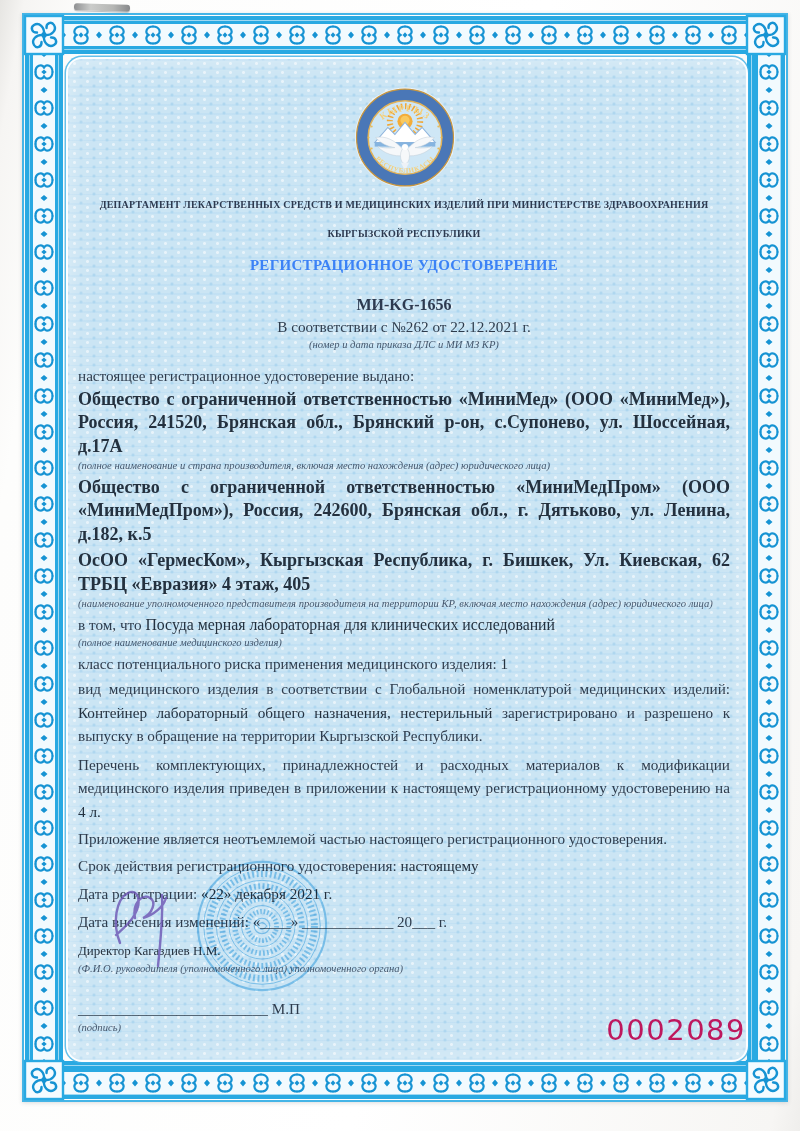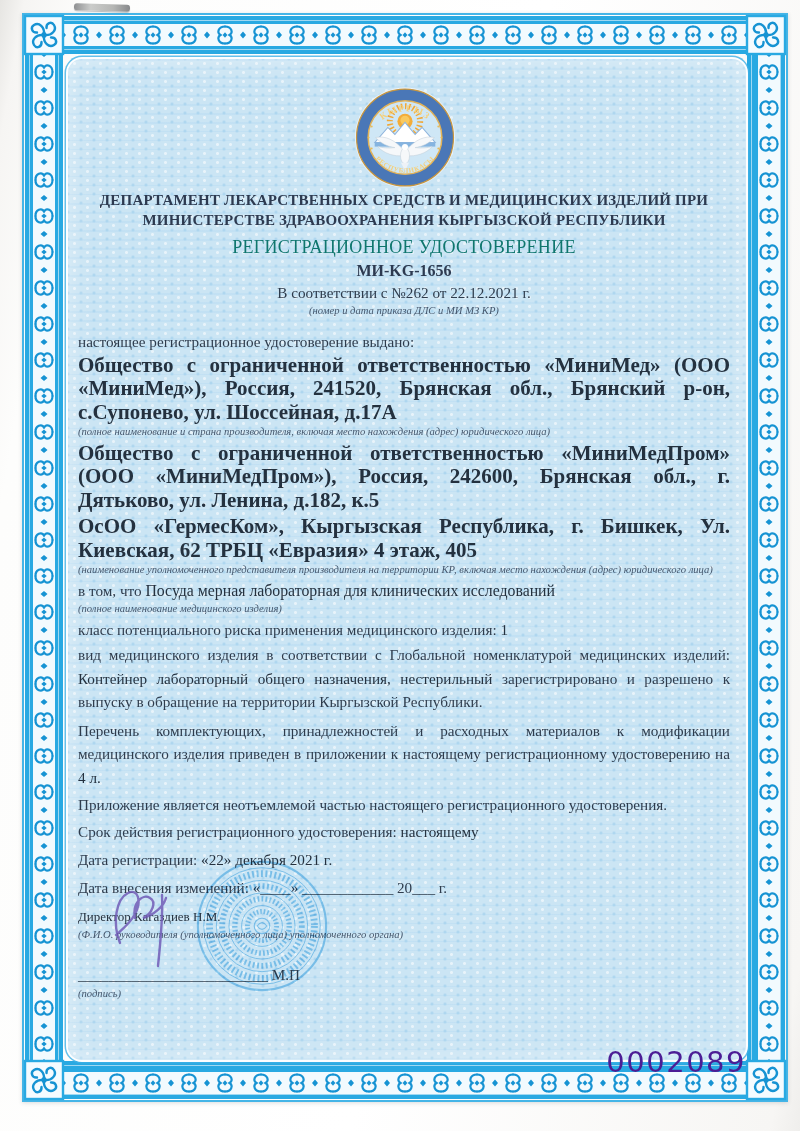--- a/index.html
+++ b/index.html
@@ -19,30 +19,30 @@
       radial-gradient(circle, rgba(255,255,255,.55) 1.1px, rgba(255,255,255,0) 1.9px),
       radial-gradient(circle, rgba(168,211,238,.9) 1px, rgba(168,211,238,0) 1.7px),
       repeating-linear-gradient(180deg, rgba(187,221,243,.55) 0 1.5px, rgba(205,231,246,0) 1.5px 9px);
     background-size:13px 9px,13px 9px,auto;
     background-position:0 0,6.5px 4.5px,0 0;
   }
   .emblem{position:absolute;left:50%;top:74px;transform:translateX(-50%);width:101px;height:101px}
   .content{position:absolute;left:56px;top:44px;width:652px;color:#2e3c4d;font-size:15.2px;line-height:20px}
   .content p{margin:0}
   .center{text-align:center}
-  .hdr{font-weight:bold;font-size:15px;line-height:20px;letter-spacing:.2px;color:#2d3a50}
-  .doc-type{font-weight:normal;font-size:18px;line-height:21px;letter-spacing:.3px;color:#0f766e}
+  .hdr{font-weight:bold;font-size:10px;line-height:29px;letter-spacing:.2px;color:#2d3a50}
+  .doc-type{font-weight:bold;font-size:15px;line-height:21px;letter-spacing:.3px;color:#3b82f6}
   .doc-num{font-weight:bold;font-size:16px;color:#2d3a50}
   .note{font-style:italic;font-size:10.6px;line-height:13.5px;color:#44566c}
   .b{font-weight:normal;color:#24313f}
   .just{text-align:justify;line-height:23.5px}
-  .blk{font-weight:bold;color:#24313f;text-align:justify;line-height:23.5px;font-size:21px}
+  .blk{font-weight:bold;color:#24313f;text-align:justify;line-height:23.5px;font-size:18px}
   .serial{
-    position:absolute;right:42px;top:1032px;
-    font-family:"DejaVu Sans",sans-serif;font-size:29px;letter-spacing:1.5px;color:#4c1d95;
+    position:absolute;right:42px;top:1000px;
+    font-family:"DejaVu Sans",sans-serif;font-size:29px;letter-spacing:1.5px;color:#be185d;
   }
   .stamp{position:absolute;left:172px;top:845px;width:136px;height:136px;opacity:.5;mix-blend-mode:multiply;pointer-events:none}
   .sign{position:absolute;left:80px;top:858px;width:124px;height:124px;pointer-events:none}
   .staple{
     position:absolute;left:74px;top:4px;width:56px;height:7px;border-radius:3px;
     background:linear-gradient(90deg,#8f9092,#cbccca 30%,#b5b6b4 70%,#87898b);
     transform:rotate(1.6deg);box-shadow:0 1px 1px rgba(0,0,0,.25);
   }
 </style>
 </head>
@@ -161,21 +161,21 @@
       <textPath href="#arcTop" startOffset="50%" text-anchor="middle">КЫРГЫЗ</textPath>
     </text>
     <text font-family="Liberation Serif, serif" font-size="6.8" font-weight="bold" fill="#f5d07a" letter-spacing=".6">
       <textPath href="#arcBot" startOffset="50%" text-anchor="middle">РЕСПУБЛИКАСЫ</textPath>
     </text>
   </svg>
 
   <div class="content">
     <p class="center hdr" style="margin-top:133px">ДЕПАРТАМЕНТ ЛЕКАРСТВЕННЫХ СРЕДСТВ И МЕДИЦИНСКИХ ИЗДЕЛИЙ ПРИ МИНИСТЕРСТВЕ ЗДРАВООХРАНЕНИЯ КЫРГЫЗСКОЙ РЕСПУБЛИКИ</p>
     <p class="center doc-type" style="margin-top:7px">РЕГИСТРАЦИОННОЕ УДОСТОВЕРЕНИЕ</p>
-    <p class="center doc-num" style="margin-top:3px">МИ-KG-1656</p>
+    <p class="center doc-num" style="margin-top:19px">МИ-KG-1656</p>
     <p class="center" style="margin-top:2px">В соответствии с №262 от 22.12.2021 г.</p>
     <p class="center note" style="margin-top:1px">(номер и дата приказа ДЛС и МИ МЗ КР)</p>
 
     <p style="margin-top:14px">настоящее регистрационное удостоверение выдано:</p>
 
     <p class="blk" style="margin-top:2px">Общество с ограниченной ответственностью «МиниМед» (ООО «МиниМед»), Россия, 241520, Брянская обл., Брянский р-он, с.Супонево, ул. Шоссейная, д.17А</p>
     <p class="note" style="margin-top:1px">(полное наименование и страна производителя, включая место нахождения (адрес) юридического лица)</p>
 
     <p class="blk" style="margin-top:3px">Общество с ограниченной ответственностью «МиниМедПром» (ООО «МиниМедПром»), Россия, 242600, Брянская обл., г. Дятьково, ул. Ленина, д.182, к.5</p>
 

